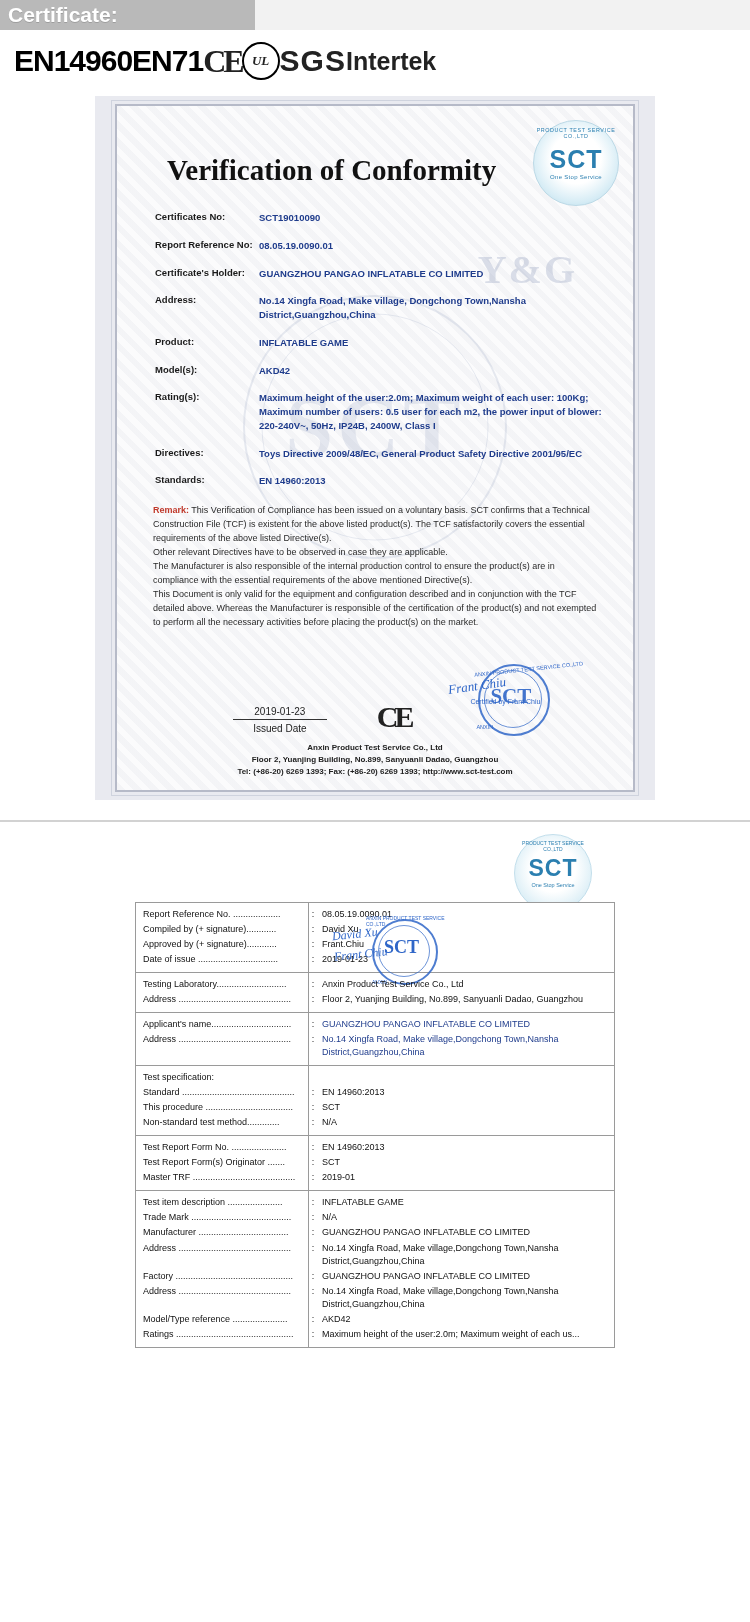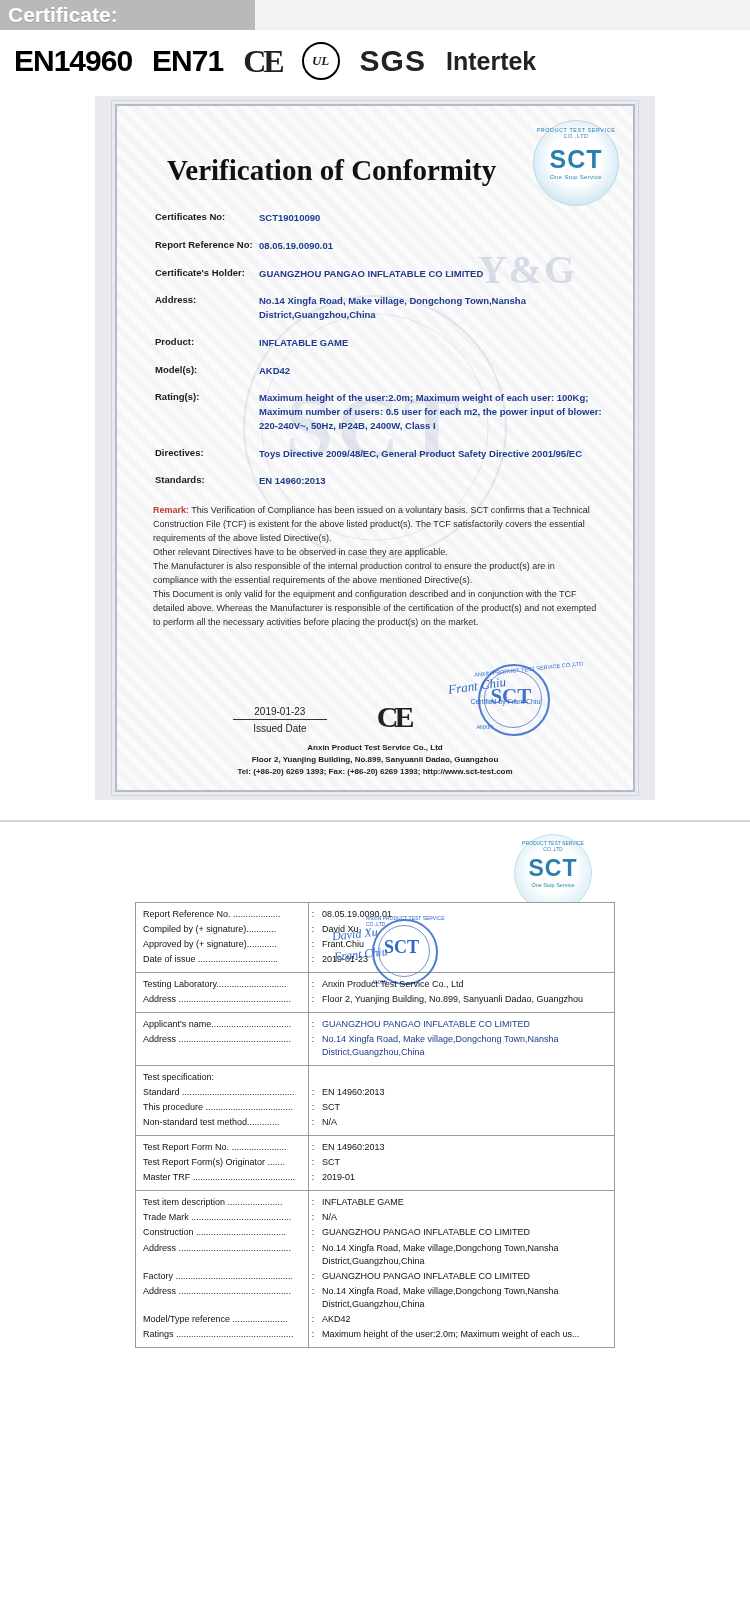--- a/index.html
+++ b/index.html
@@ -17,21 +17,21 @@
     height:30px;
     background:linear-gradient(to right,#b9b9b9 0%,#b9b9b9 34%,#f2f2f2 34%,#f2f2f2 100%);
     display:flex;align-items:center;
   }
   .cert-band-title{
     font-size:21px;font-weight:bold;color:#ffffff;
     padding-left:8px;letter-spacing:0px;
     text-shadow:0 1px 0 rgba(0,0,0,.15);
   }
   .logo-row{
-    height:62px;display:flex;align-items:center;gap:20px;
+    height:62px;display:flex;align-items:center;
     padding:0 14px;
   }
   .logo-text{font-size:30px;font-weight:bold;color:#000;letter-spacing:-1px;}
   .ce-mark{font-size:32px;font-weight:bold;letter-spacing:-3px;font-family:"Liberation Serif",serif;}
   .ul-mark{
     width:34px;height:34px;border:2.5px solid #000;border-radius:50%;
     display:flex;align-items:center;justify-content:center;
     font-size:13px;font-weight:bold;font-style:italic;font-family:"Liberation Serif",serif;
   }
   .sgs-mark{font-size:30px;font-weight:bold;letter-spacing:1px;}
@@ -438,21 +438,21 @@
             <div class="tr-l">Test item description ......................</div>
             <div class="tr-c">:</div>
             <div class="tr-r">INFLATABLE GAME</div>
           </div>
         <div class="tr-line">
             <div class="tr-l">Trade Mark ........................................</div>
             <div class="tr-c">:</div>
             <div class="tr-r">N/A</div>
           </div>
         <div class="tr-line">
-            <div class="tr-l">Construction ....................................</div>
+            <div class="tr-l">Manufacturer ....................................</div>
             <div class="tr-c">:</div>
             <div class="tr-r">GUANGZHOU PANGAO INFLATABLE CO LIMITED</div>
           </div>
         <div class="tr-line">
             <div class="tr-l">Address .............................................</div>
             <div class="tr-c">:</div>
             <div class="tr-r">No.14 Xingfa Road, Make village,Dongchong Town,Nansha District,Guangzhou,China</div>
           </div>
         <div class="tr-line">
             <div class="tr-l">Factory ...............................................</div>

